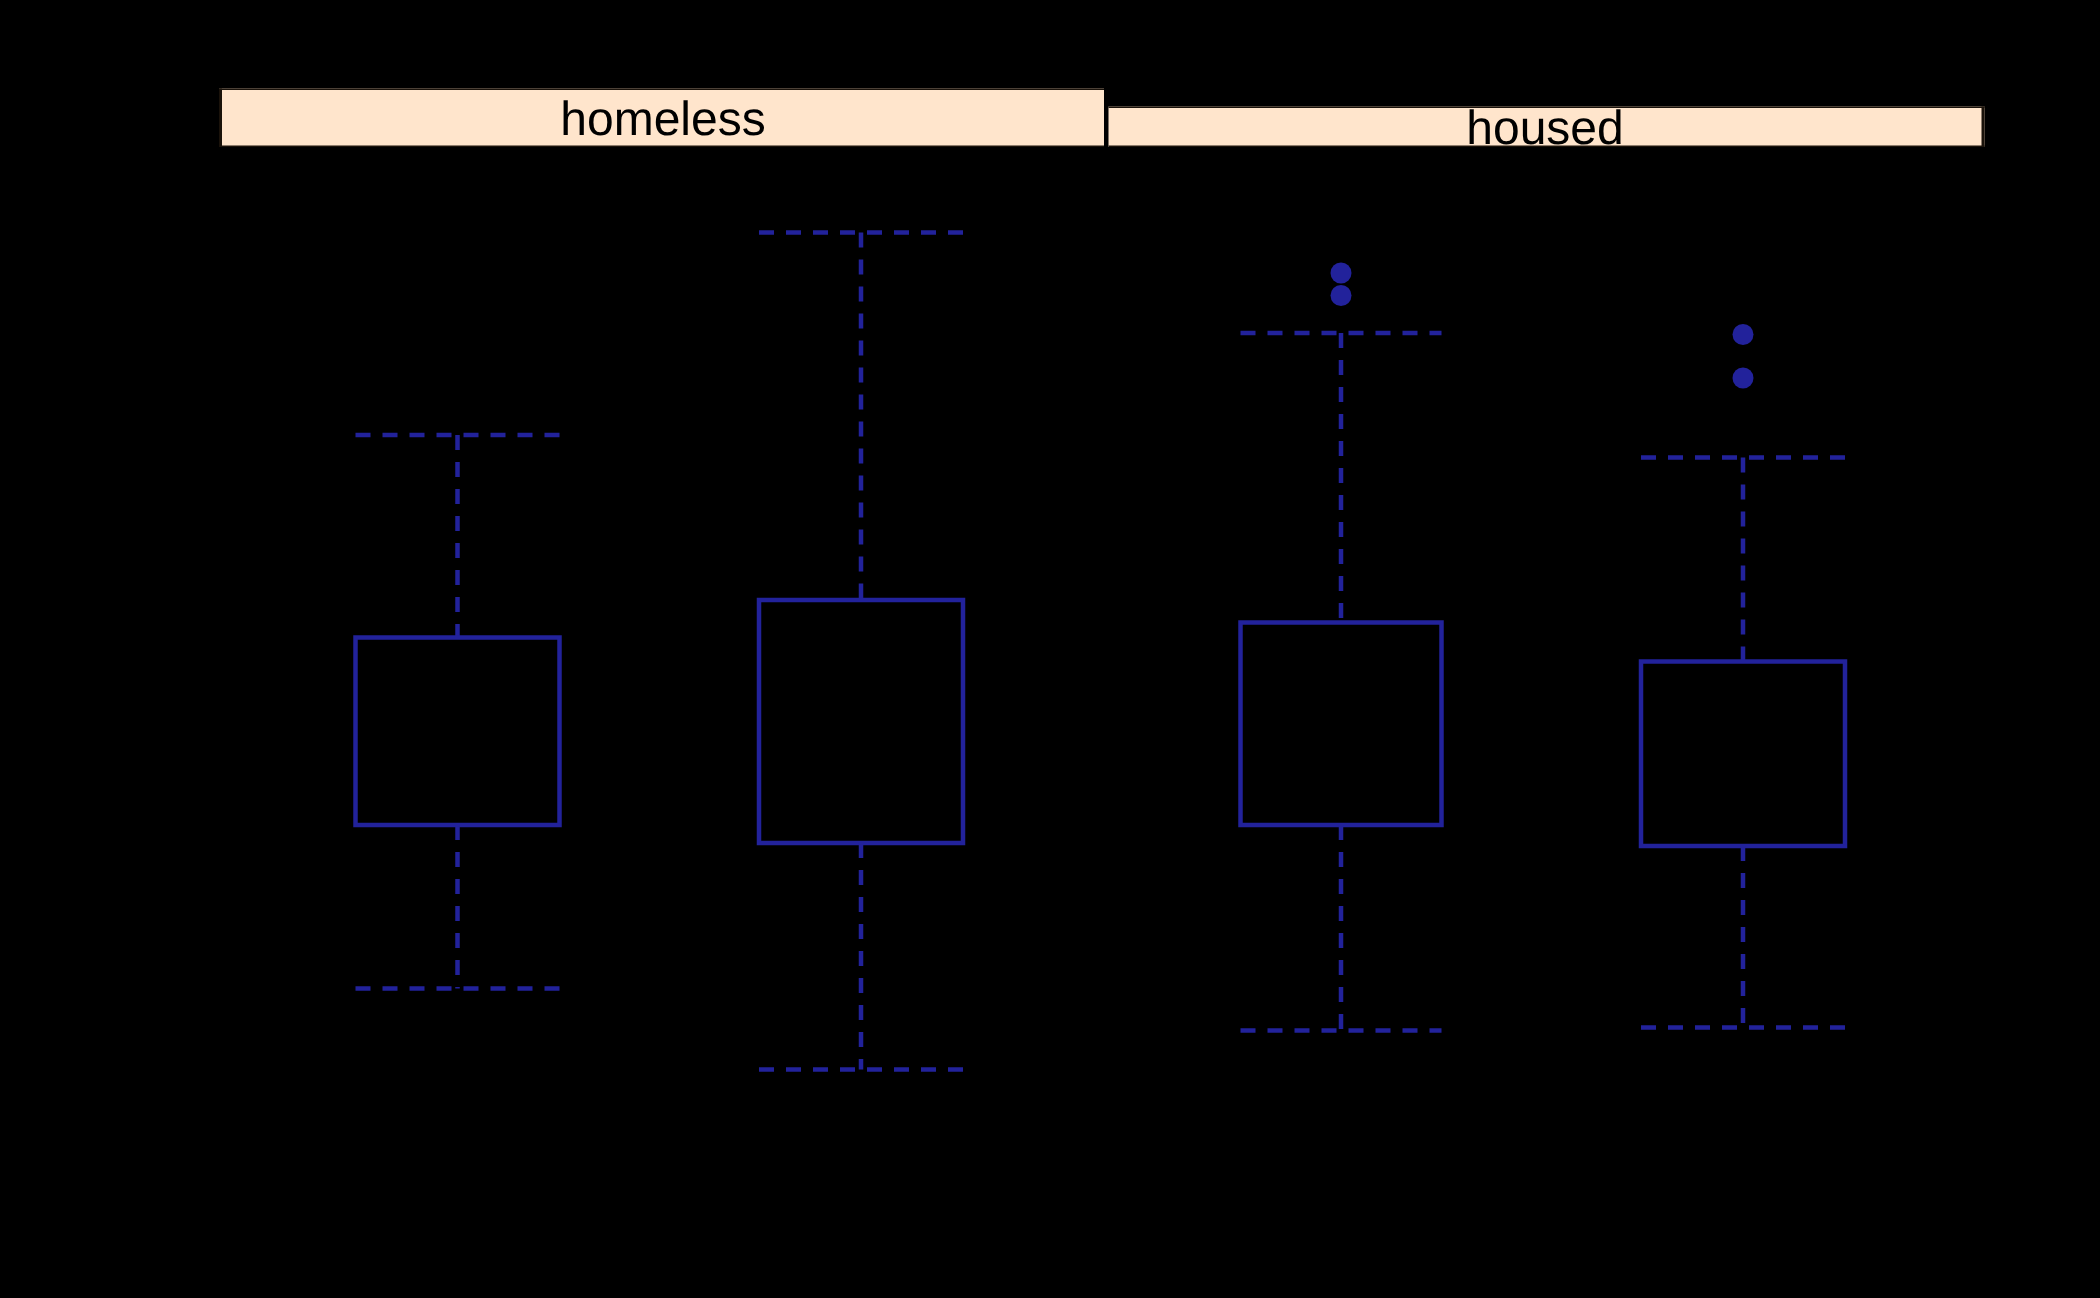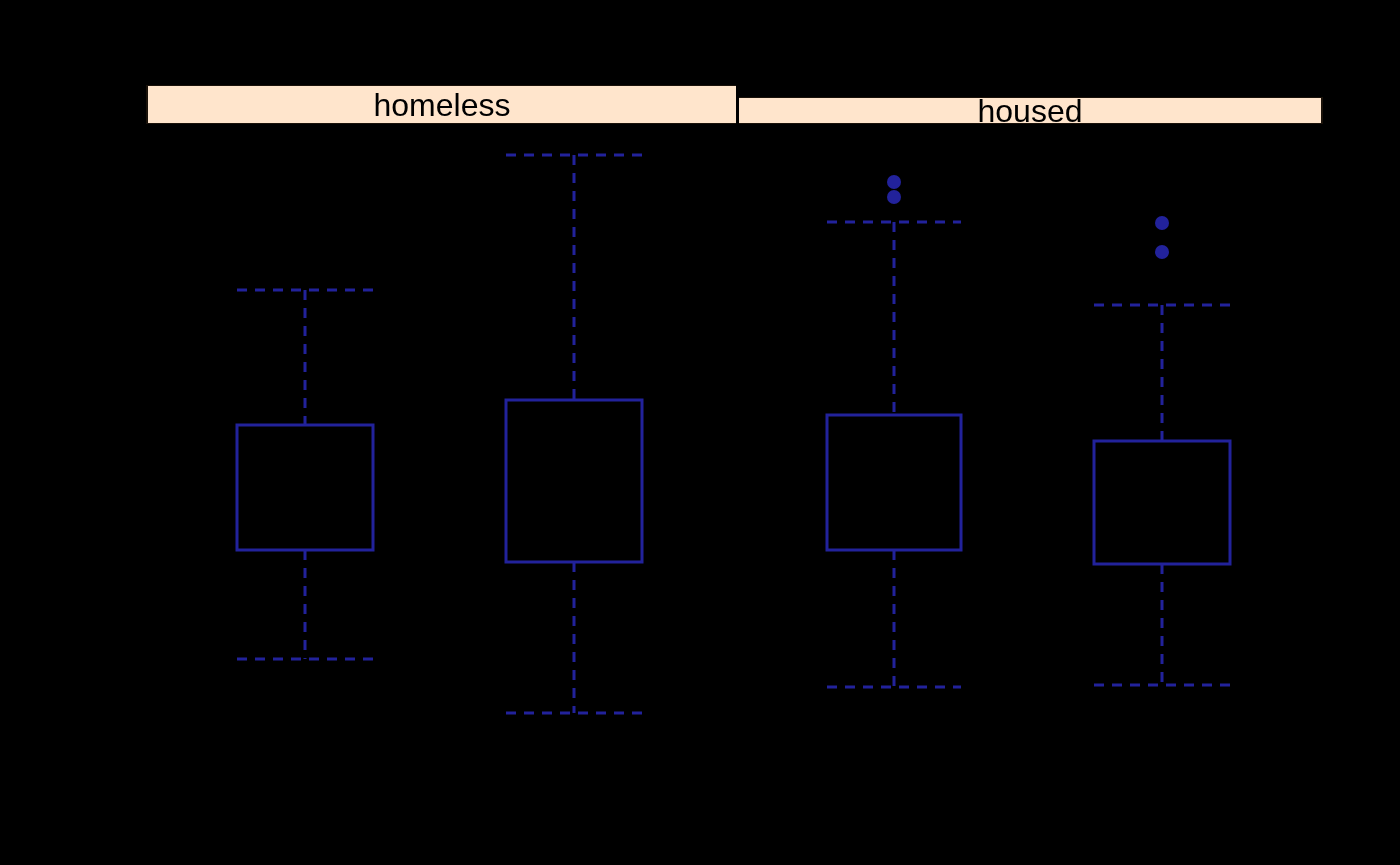--- a/index.html
+++ b/index.html
@@ -11,21 +11,21 @@
     position: relative;
     width: 1400px;
     height: 865px;
     background: #000000;
     overflow: hidden;
     font-family: "Liberation Sans", sans-serif;
   }
   .strip {
     position: absolute;
     left: 146px;
-    top: 85px;
+    top: 59px;
     width: 1177px;
     height: 39px;
     display: flex;
     flex-direction: row;
   }
   .strip-cell {
     background: #ffe5cc;
     border-top: 1px solid #1a120a;
     border-bottom: 1px solid #1a120a;
     display: flex;

